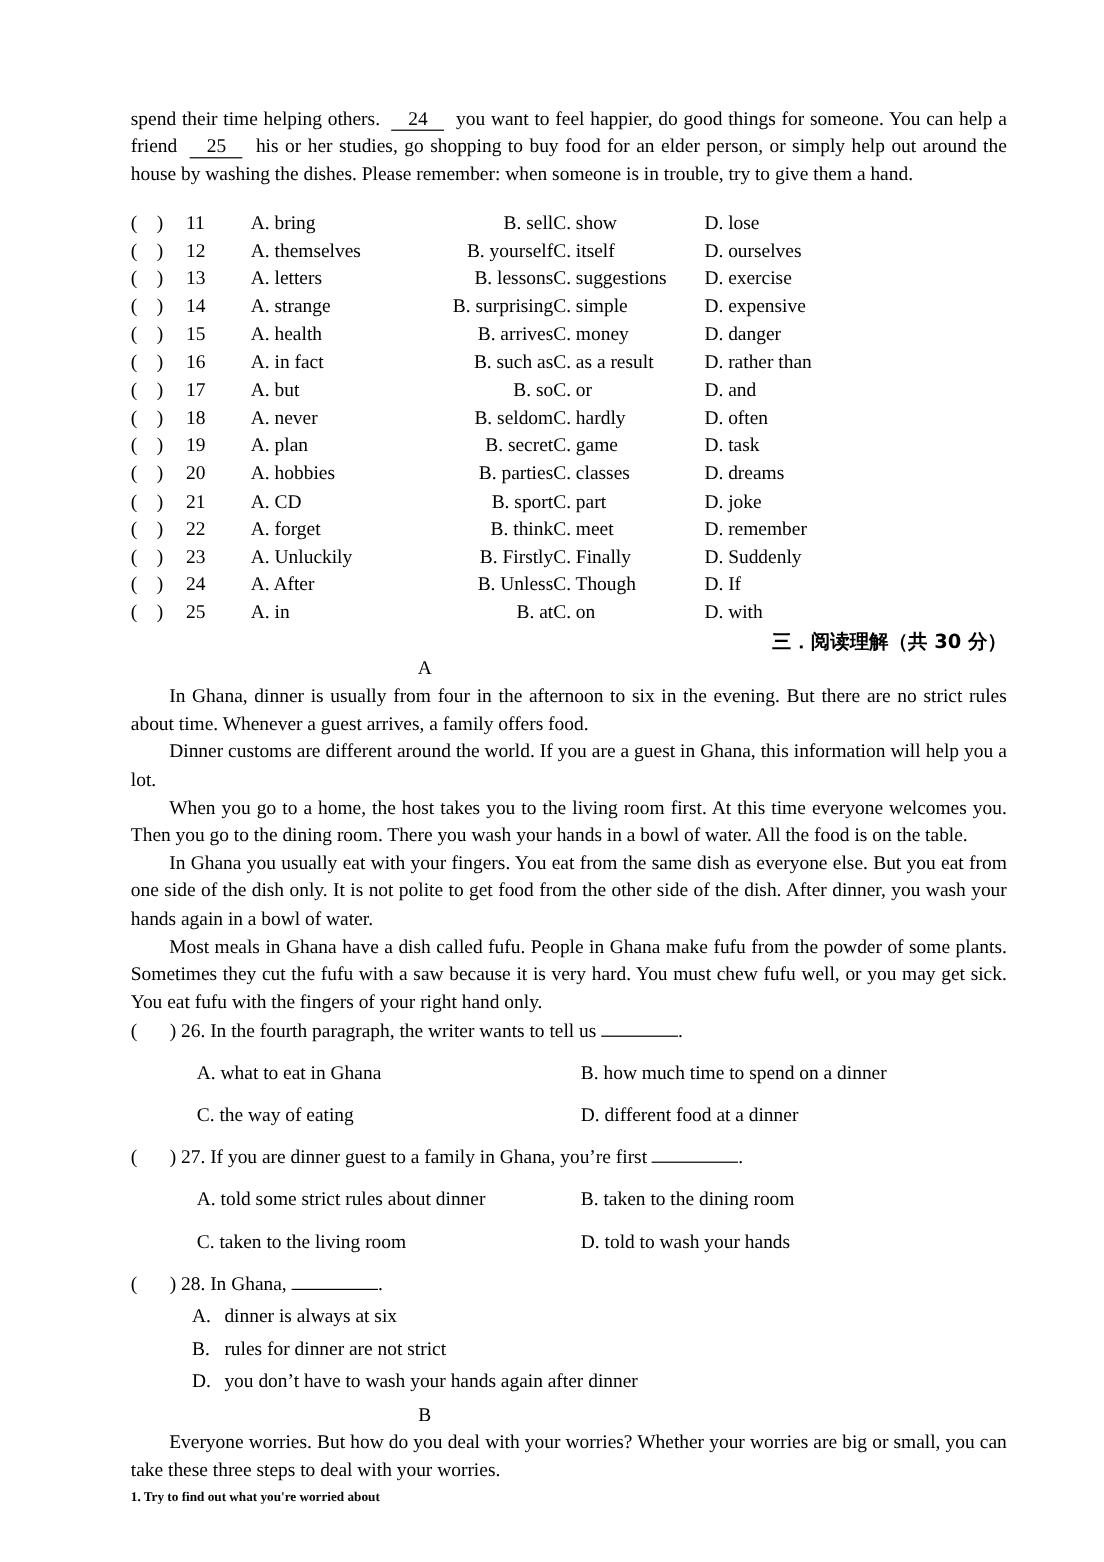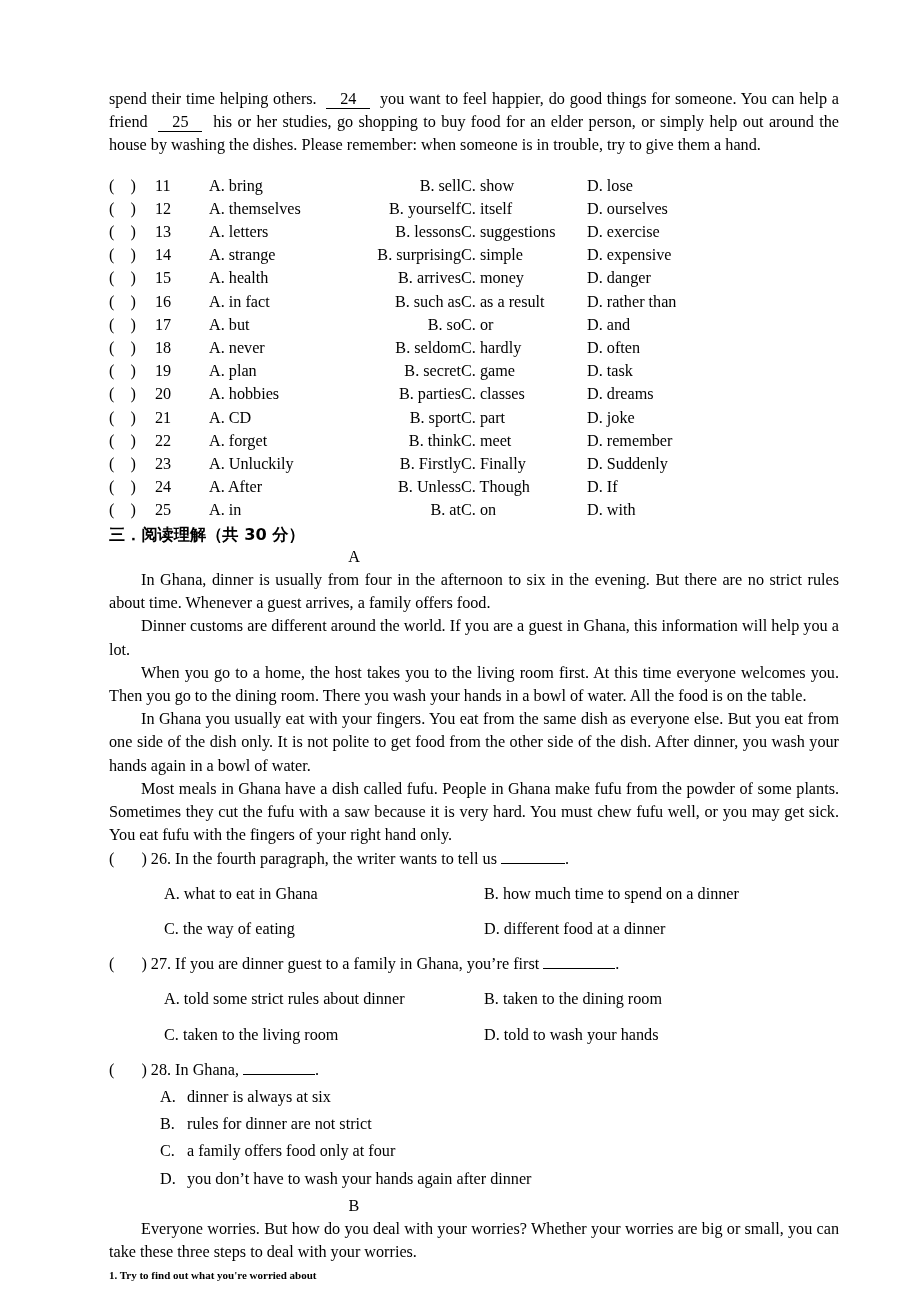--- a/index.html
+++ b/index.html
@@ -81,20 +81,21 @@
   .mc-c     { width: 126px; }
   .mc-d     { width: 130px; }
 
   
   .sec-heading {
     margin: 0;
     font-size: 16.2px;
     line-height: 23.2px;
     font-weight: bold;
     font-family: "DejaVu Sans", "Liberation Sans", sans-serif;
+    text-align: right;
   }
 
   .centered-label {
     margin: 0;
     font-size: 16.2px;
     line-height: 23.2px;
     text-align: center;
     padding-right: 240px;
   }
   .centered-label.b-label {
@@ -297,21 +298,20 @@
       <span class="col2">B. taken to the dining room</span>
     </div>
     <div class="opt-row">
       <span class="col1">C. taken to the living room</span>
       <span class="col2">D. told to wash your hands</span>
     </div>
 
     <p class="q-stem"><span>(</span><span class="paren-gap"></span><span>)</span>&nbsp;<span>28. In Ghana,</span>&nbsp;<span class="u-line-long"></span><span>.</span></p>
     <p class="opt-stack"><span class="ltr">A.</span><span>dinner is always at six</span></p>
     <p class="opt-stack"><span class="ltr">B.</span><span>rules for dinner are not strict</span></p>
-    <p class="opt-stack"><span class="ltr">C.</span><span>a family offers food only at four</span></p>
     <p class="opt-stack"><span class="ltr">D.</span><span>you don’t have to wash your hands again after dinner</span></p>
 
     <p class="centered-label b-label">B</p>
     <p class="para indent">Everyone worries. But how do you deal with your worries? Whether your worries are big or small, you can take these three steps to deal with your worries.</p>
     <b class="bold-line">1. Try to find out what you're worried about</b>
 
   </div>
 </div>
 
 </body></html>

